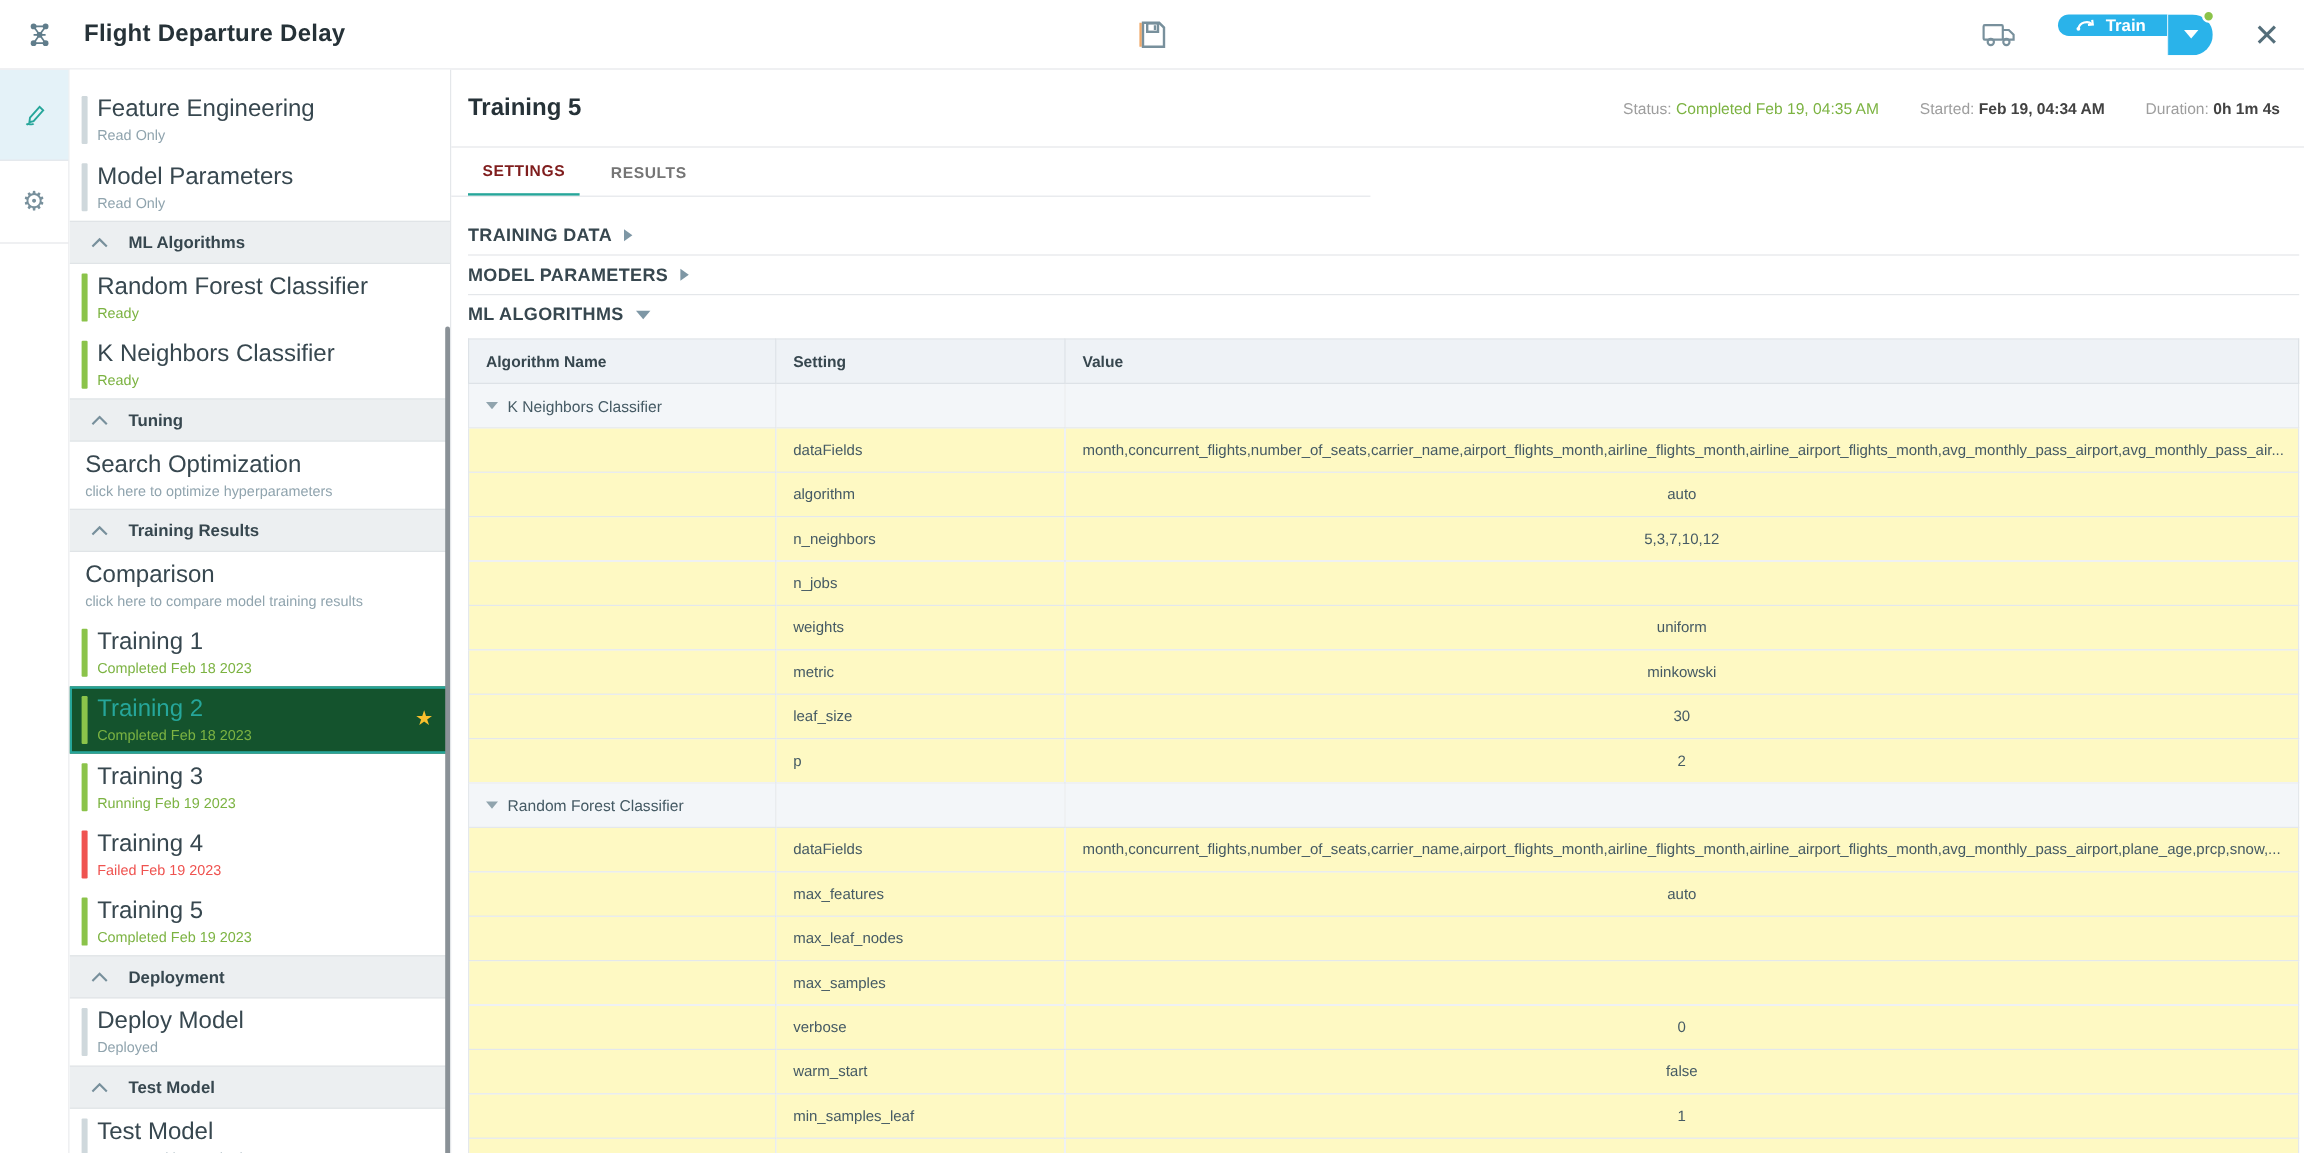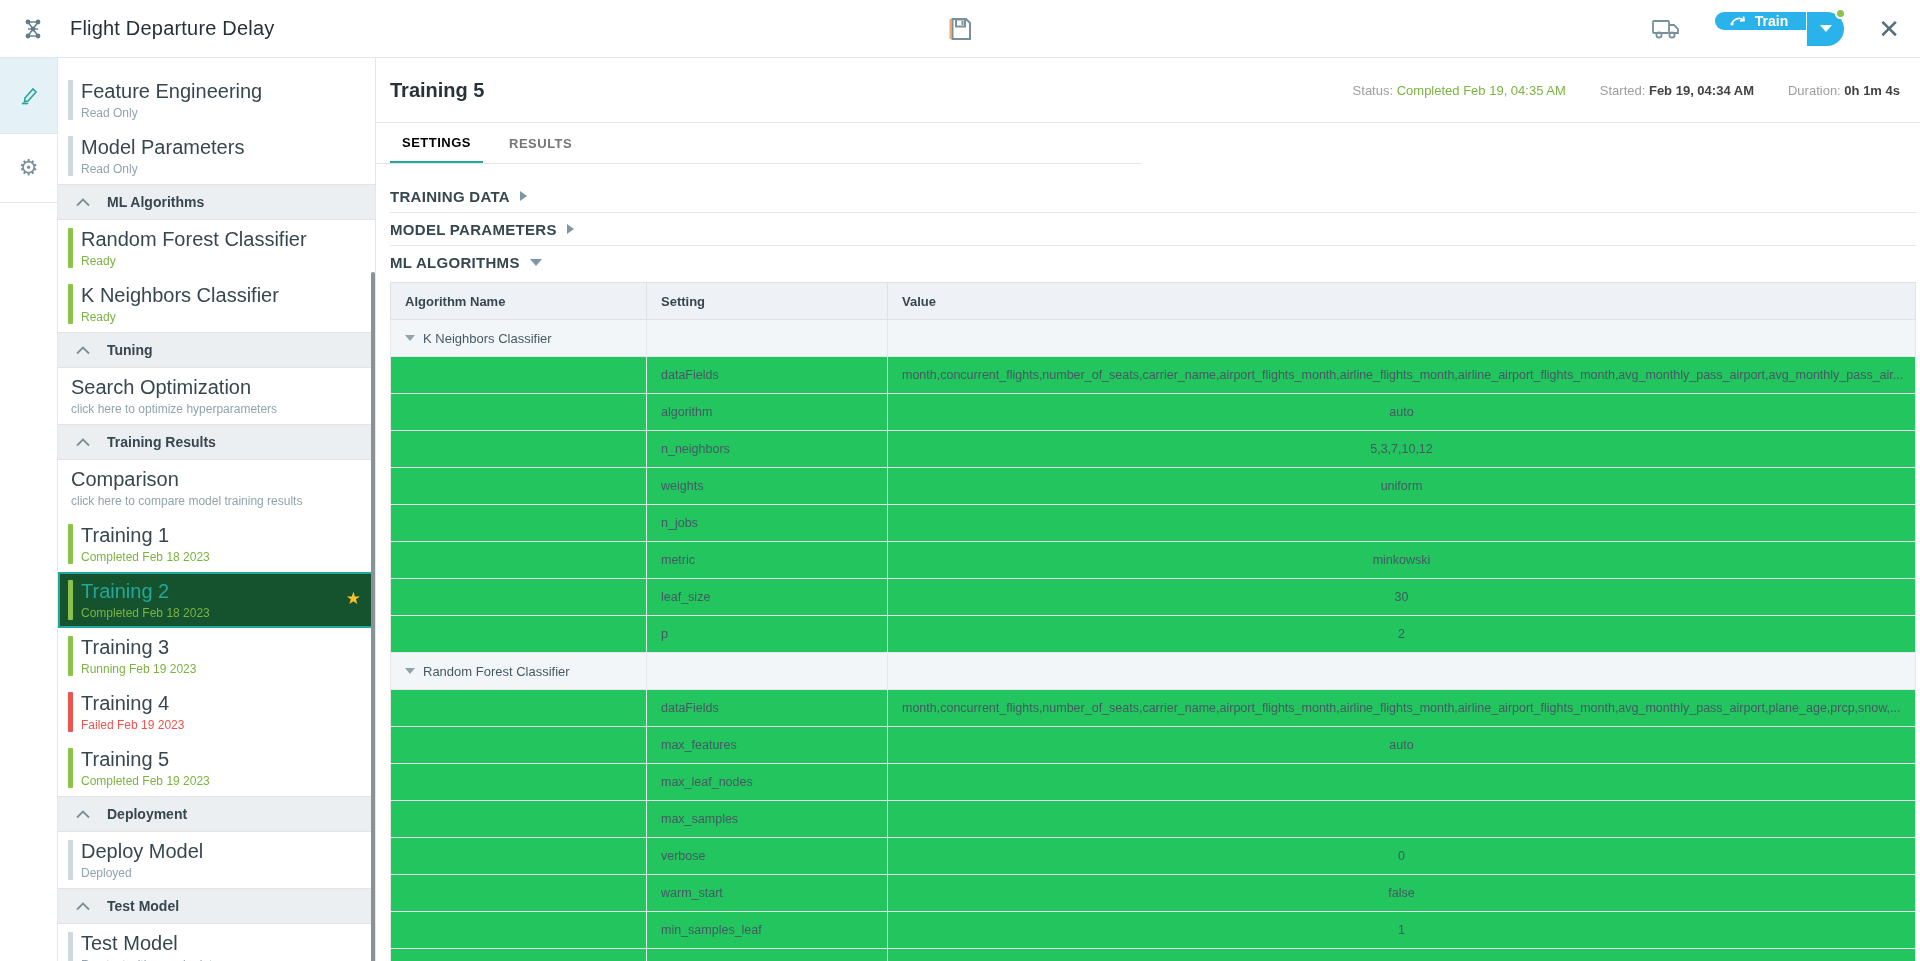--- a/index.html
+++ b/index.html
@@ -3,21 +3,21 @@
 <meta charset="utf-8">
 <style>
   * { margin:0; padding:0; box-sizing:border-box; }
   html,body { width:1920px; height:961px; overflow:hidden; background:#fff;
               font-family:"Liberation Sans", sans-serif; color:#37474f; }
   .app { width:1920px; height:961px; display:flex; flex-direction:column; }
 
   
   .topbar { height:58px; flex:0 0 58px; display:flex; align-items:center;
             border-bottom:1px solid #e4e7ea; position:relative; background:#fff; padding:0 20px; }
-  .app-title { font-size:20px; font-weight:400; color:#263238; margin-left:24px; letter-spacing:.2px; }
+  .app-title { font-size:20px; font-weight:700; color:#263238; margin-left:24px; letter-spacing:.2px; }
   .topbar-center { position:absolute; left:0; right:0; top:0; height:58px;
                    display:flex; align-items:center; justify-content:center; pointer-events:none; }
   .topbar-center > * { pointer-events:auto; }
   .topbar-right { margin-left:auto; display:flex; align-items:center; gap:34px; }
   .icon-btn { background:none; border:none; cursor:pointer; display:flex; align-items:center; }
 
   .train-split { display:flex; position:relative; }
   .train-main { height:18px; border:none; cursor:pointer; color:#fff; font-size:14px; font-weight:700;
                 background:var(--train,#2ab3ea); border-radius:17px 0 0 17px; padding:0 18px 0 14px;
                 display:flex; align-items:center; gap:8px; }
@@ -70,21 +70,21 @@
   .status-line { margin-left:auto; display:flex; align-items:center; gap:34px; font-size:13px; }
   .status-pair { white-space:nowrap; }
   .s-label { color:#9e9e9e; }
   .s-green { color:#7cb342; }
   .s-strong { color:#424242; font-weight:700; }
 
   .tabbar { height:41px; flex:0 0 41px; width:766px; border-bottom:1px solid #e4e7ea;
             display:flex; align-items:stretch; padding-left:14px; }
   .tab { border:none; background:none; cursor:pointer; font-size:13px; font-weight:700; letter-spacing:.5px;
          color:#757575; padding:0 12px; margin-right:14px; }
-  .tab.active { color:#000000; border-bottom:2px solid #26a69a; }
+  .tab.active { color:#7f1d1d; border-bottom:2px solid #26a69a; }
 
   .sections { padding:0 4px 0 14px; flex:1; min-height:0; }
   .section-row { height:33px; display:flex; align-items:center; gap:10px; cursor:pointer;
                  border-bottom:1px solid #e4e7ea; }
   .section-row.first { margin-top:16px; }
   .section-row.expanded { border-bottom:none; }
   .section-label { font-size:15px; font-weight:700; color:#37474f; letter-spacing:.3px; }
   .tri { width:0; height:0; display:inline-block; }
   .tri.right { border-top:5px solid transparent; border-bottom:5px solid transparent; border-left:7px solid #7e97a5; }
   .tri.down  { border-left:6px solid transparent; border-right:6px solid transparent; border-top:7px solid #7e97a5; }
@@ -92,21 +92,21 @@
 
   
   .ml-table { width:1526px; border:1px solid #dde2e7; border-bottom:none; margin-top:3px;
               border-collapse:collapse; table-layout:fixed; font-size:12.5px; }
   .ml-table col.c1 { width:256px; } .ml-table col.c2 { width:241px; }
   .ml-table th { background:#eef2f6; text-align:left; font-size:13px; font-weight:700; color:#37474f;
                  height:37px; padding:0 14px; border:1px solid #dde2e7; }
   .ml-table td { height:37px; padding:0 14px; border:1px solid #e4e8ec; color:#455a64;
                  overflow:hidden; white-space:nowrap; }
   .row-group td { background:#f3f6f9; }
-  .row-data td { background:#22c55e; }
+  .row-data td { background:#fef9c3; }
   .group-cell { display:flex; align-items:center; gap:8px; font-size:13px; color:#455a64; }
   td.val { text-align:center; }
   td.val.long { text-align:left; }
 </style>
 </head>
 <body>
 
 <div class="app">
 
   <div class="topbar">
@@ -398,27 +398,27 @@
                 <td>algorithm</td>
                 <td class="val">auto</td>
               </tr>
               <tr class="row-data">
                 <td></td>
                 <td>n_neighbors</td>
                 <td class="val">5,3,7,10,12</td>
               </tr>
               <tr class="row-data">
                 <td></td>
+                <td>n_jobs</td>
+                <td class="val"></td>
+              </tr>
+              <tr class="row-data">
+                <td></td>
                 <td>weights</td>
                 <td class="val">uniform</td>
-              </tr>
-              <tr class="row-data">
-                <td></td>
-                <td>n_jobs</td>
-                <td class="val"></td>
               </tr>
               <tr class="row-data">
                 <td></td>
                 <td>metric</td>
                 <td class="val">minkowski</td>
               </tr>
               <tr class="row-data">
                 <td></td>
                 <td>leaf_size</td>
                 <td class="val">30</td>

